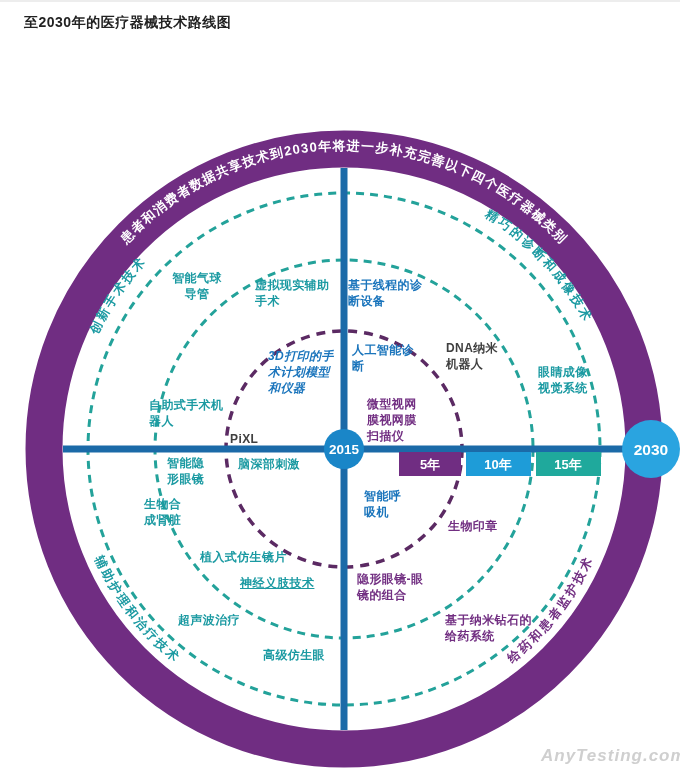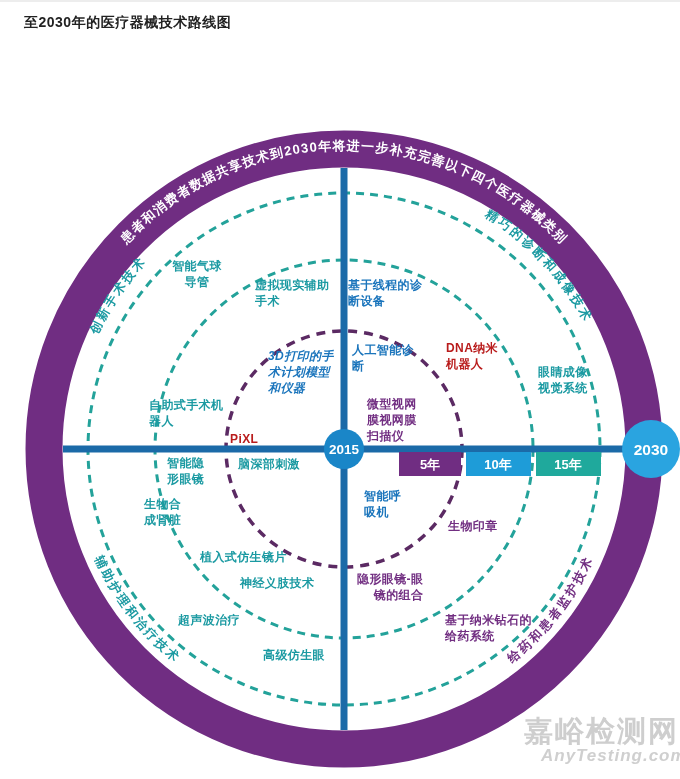--- a/index.html
+++ b/index.html
@@ -12,23 +12,23 @@
     position:absolute;left:24px;top:12px;
     font-size:14px;font-weight:bold;color:#222;letter-spacing:.5px;
   }
   #diagram-svg{position:absolute;left:0;top:0;}
   .lbl{
     position:absolute;font-size:12px;font-weight:bold;line-height:1.32;
     white-space:pre-line;letter-spacing:.4px;
   }
   .teal{color:#1b9aa2;}
   .blue{color:#1b75bc;}
-  .navy{color:#b91c1c;}
+  .navy{color:#404040;}
   .purple{color:#722f82;}
-  .ctr{text-align:center;width:64px;}
+  .ctr{text-align:center;width:64px;margin-top:12px;}
   .ring-banner-text{
     font-size:13px;font-weight:bold;fill:#ffffff;letter-spacing:1.2px;
   }
   .cat-text{font-size:12.5px;font-weight:bold;letter-spacing:2.4px;}
   .cat-teal{fill:#1b9aa2;}
   .cat-purple{fill:#722f82;}
   .node-text{fill:#ffffff;font-weight:bold;}
   .box-text{fill:#ffffff;font-weight:bold;font-size:13px;}
   .wm-name{
     position:absolute;left:524px;top:710px;font-size:29px;font-weight:bold;
@@ -119,24 +119,23 @@
   <div class="lbl navy" style="left:230px;top:422px;margin-top:8px;">PiXL</div>
   <div class="lbl teal" style="left:238px;top:455px;">脑深部刺激</div>
   <div class="lbl teal" style="left:167px;top:454px;">智能隐
 形眼镜</div>
   <div class="lbl teal" style="left:105px;top:495px;margin-left:39px;">生物合
 成肾脏</div>
   <div class="lbl blue" style="left:364px;top:487px;">智能呼
 吸机</div>
   <div class="lbl purple" style="left:448px;top:517px;">生物印章</div>
   <div class="lbl teal" style="left:200px;top:548px;">植入式仿生镜片</div>
-  <div class="lbl purple" style="left:357px;top:570px;text-align:right;">隐形眼镜-眼
+  <div class="lbl purple" style="left:357px;top:570px;">隐形眼镜-眼
 镜的组合</div>
-  <div class="lbl teal" style="left:240px;top:574px;">神经义肢技术</div>
+  <div class="lbl teal" style="left:240px;top:574px;text-decoration:underline;">神经义肢技术</div>
   <div class="lbl teal" style="left:178px;top:611px;">超声波治疗</div>
   <div class="lbl purple" style="left:445px;top:611px;">基于纳米钻石的
 给药系统</div>
   <div class="lbl teal" style="left:263px;top:646px;">高级仿生眼</div>
 
-  <div class="wm-name">嘉峪检测网</div>
   <div class="wm-domain">AnyTesting.com</div>
 
 </div>
 
 </body></html>

